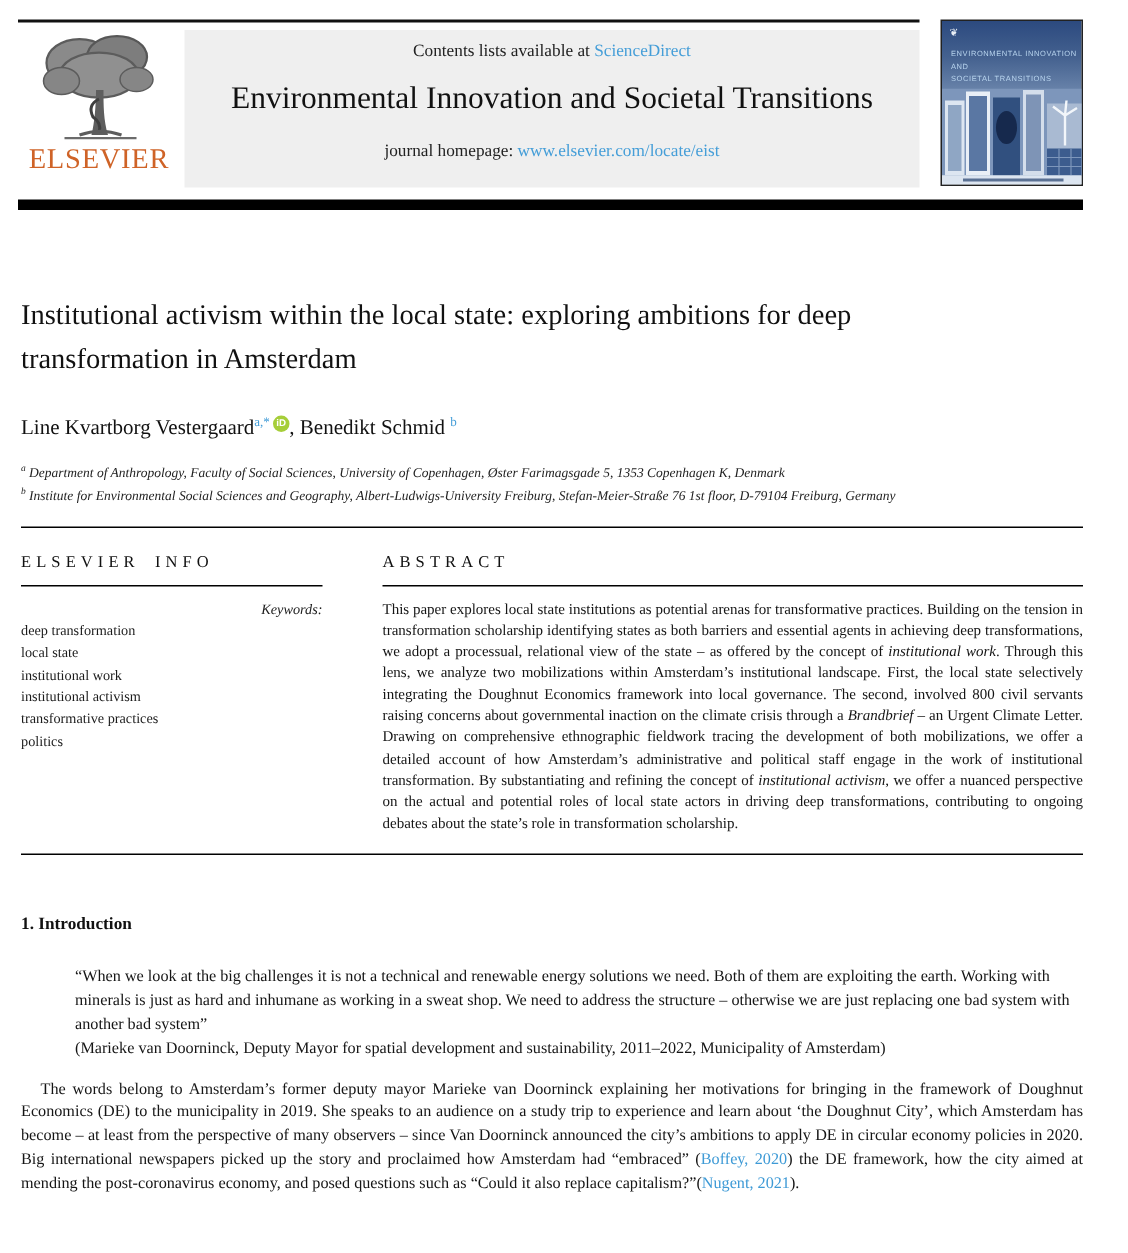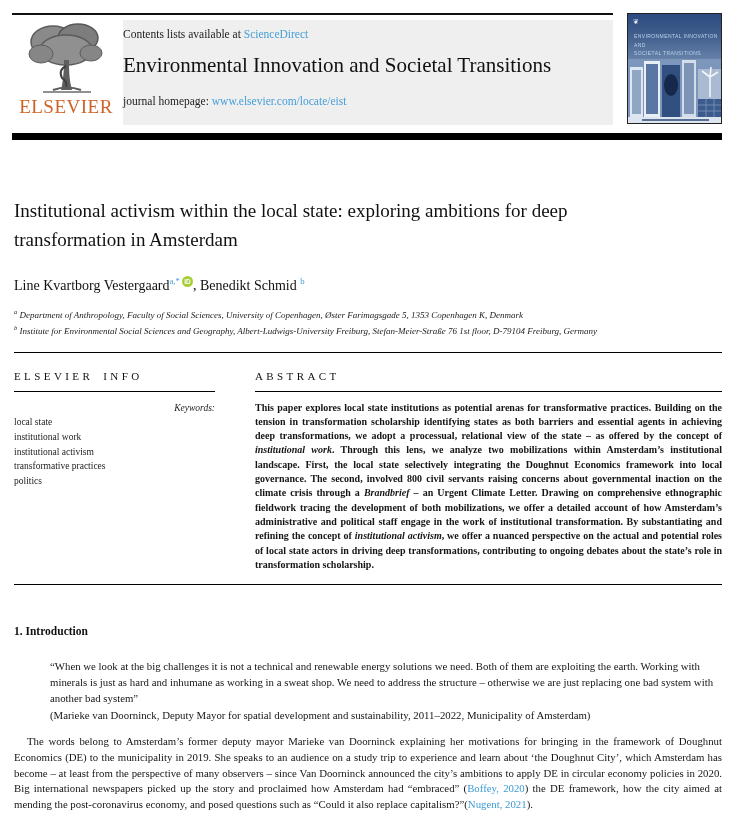--- a/index.html
+++ b/index.html
@@ -7,21 +7,21 @@
   body { font-family:"Liberation Serif", serif; color:#1c1c1c; }
 
   .page { position:relative; width:752px; height:835px; }
 
   
   .header-wrap { position:relative; height:140px; }
   .top-rule { position:absolute; top:13px; left:12px; width:601px; height:2px; background:#111; }
   .logo-block { position:absolute; left:16px; top:20px; width:100px; text-align:center; }
   .logo-tree { display:block; margin:0 auto; }
   .elsevier-word { display:block; margin-top:0; font-size:19px; letter-spacing:0.5px; color:#cf6327; font-family:"Liberation Serif", serif; }
-  .banner { position:absolute; left:123px; top:20px; width:490px; height:105px; background:#efefef; }
+  .banner { position:absolute; left:123px; top:20px; width:490px; height:105px; background:#efefef; text-align:center; }
   .contents-line { margin-top:8px; font-size:11.5px; color:#222; }
   .journal-name { margin-top:13px; font-size:21px; color:#111; }
   .homepage-line { margin-top:17px; font-size:11.5px; color:#222; }
   .link-blue { color:#459ed8; text-decoration:none; }
   .cover-thumb { position:absolute; left:627px; top:13px; width:95px; height:111px; border:1px solid #222; background:linear-gradient(180deg,#2c4a7f 0%,#44618f 22%,#6d87ad 45%,#9db0c9 70%,#c7d3e3 100%); overflow:hidden; cursor:pointer; }
   .cover-mark { position:absolute; left:5px; top:4px; width:7px; height:8px; color:#e8eef5; font-size:7px; line-height:8px; }
   .cover-title { position:absolute; left:6px; top:18px; width:84px; font-family:"Liberation Sans", sans-serif; font-size:5px; line-height:1.7; color:#b8d4ee; letter-spacing:0.4px; text-transform:uppercase; }
   .cover-art { position:absolute; left:0; bottom:6px; width:95px; height:58px; }
   .cover-strip { position:absolute; left:0; bottom:0; width:95px; height:6px; background:#dce5f0; }
   .cover-strip i { display:block; margin:2px auto 0; width:70%; height:2px; background:#5a7193; }
@@ -41,21 +41,21 @@
   .rule-full { border:none; border-top:1.5px solid #000; margin-top:13px; }
 
   
   .info { display:flex; margin-top:9px; }
   .info-left { width:201px; margin-right:40px; flex-shrink:0; }
   .info-right { flex:1; }
   .info-heading { font-size:11px; letter-spacing:3.4px; word-spacing:4px; color:#111; margin-top:8px; }
   .info-rule { border:none; border-top:1.2px solid #000; margin:9px 0 9px; }
   .keywords-label { font-size:9.5px; font-style:italic; line-height:1.55;text-align:right; }
   .keyword-item { font-size:9.5px; line-height:1.55; }
-  .abstract-text { font-size:10px; line-height:1.43; text-align:justify; color:#151515;font-weight:bold; }
+  .abstract-text { font-size:10px; line-height:1.43; text-align:justify; color:#151515; }
   .abstract-text .it { font-style:italic; }
 
   .rule-bottom { border:none; border-top:1.5px solid #000; margin-top:12px; }
 
   
   .section-heading { margin-top:40px; font-size:11.5px; font-weight:bold; color:#111; }
   .quote-block { margin:21px 0 0 36px; font-size:10.8px; line-height:1.5; color:#151515; }
   .quote-attribution { margin-left:36px; font-size:10.8px; line-height:1.5; color:#151515; }
   .body-para { margin-top:11px; font-size:10.8px; line-height:1.47; text-align:justify; text-indent:13px; color:#151515; }
   .body-para .cite { color:#3e9ad6; cursor:pointer; }
@@ -135,20 +135,21 @@
       <div><span class="affil-sup">b</span><span> Institute for Environmental Social Sciences and Geography, Albert-Ludwigs-University Freiburg, Stefan-Meier-Straße 76 1st floor, D-79104 Freiburg, Germany</span></div>
     </div>
 
     <hr class="rule-full">
 
     <div class="info">
       <div class="info-left">
         <div class="info-heading">ELSEVIER INFO</div>
         <hr class="info-rule">
         <div class="keywords-label">Keywords:</div>
+        <div class="keyword-item">deep transformation</div>
         <div class="keyword-item">local state</div>
         <div class="keyword-item">institutional work</div>
         <div class="keyword-item">institutional activism</div>
         <div class="keyword-item">transformative practices</div>
         <div class="keyword-item">politics</div>
       </div>
       <div class="info-right">
         <div class="info-heading">ABSTRACT</div>
         <hr class="info-rule">
         <p class="abstract-text"><span>This paper explores local state institutions as potential arenas for transformative practices. Building on the tension in transformation scholarship identifying states as both barriers and essential agents in achieving deep transformations, we adopt a processual, relational view of the state – as offered by the concept of </span><span class="it">institutional work</span><span>. Through this lens, we analyze two mobilizations within Amsterdam’s institutional landscape. First, the local state selectively integrating the Doughnut Economics framework into local governance. The second, involved 800 civil servants raising concerns about governmental inaction on the climate crisis through a </span><span class="it">Brandbrief</span><span> – an Urgent Climate Letter. Drawing on comprehensive ethnographic fieldwork tracing the development of both mobilizations, we offer a detailed account of how Amsterdam’s administrative and political staff engage in the work of institutional transformation. By substantiating and refining the concept of </span><span class="it">institutional activism</span><span>, we offer a nuanced perspective on the actual and potential roles of local state actors in driving deep transformations, contributing to ongoing debates about the state’s role in transformation scholarship.</span></p>

